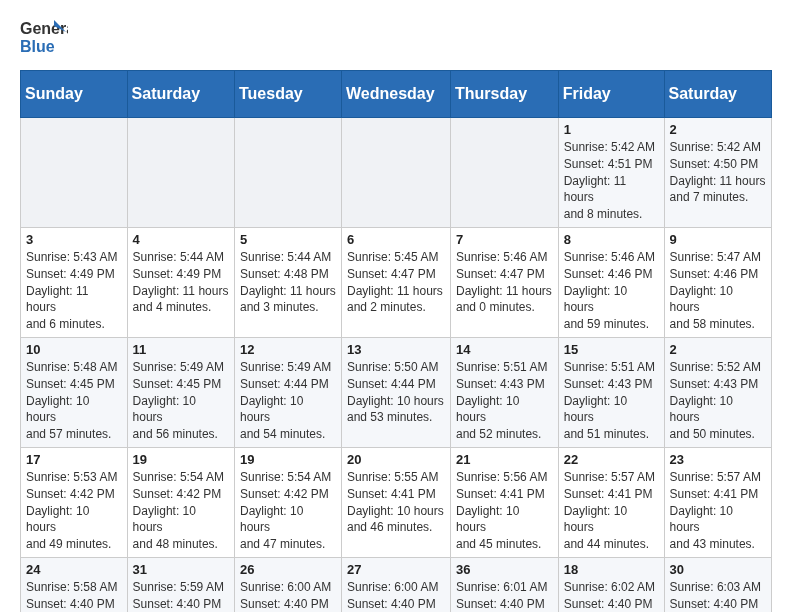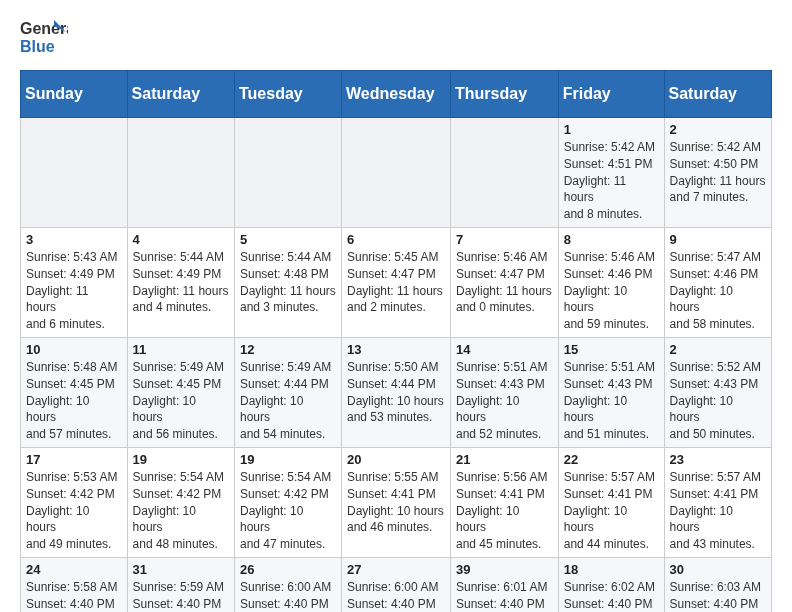--- a/index.html
+++ b/index.html
@@ -223,21 +223,21 @@
         </td>
         <td>
           <span class="day-number">26</span>
           <div class="day-info">Sunrise: 6:00 AM<br>Sunset: 4:40 PM<br>Daylight: 10 hours<br>and 40 minutes.</div>
         </td>
         <td>
           <span class="day-number">27</span>
           <div class="day-info">Sunrise: 6:00 AM<br>Sunset: 4:40 PM<br>Daylight: 10 hours<br>and 39 minutes.</div>
         </td>
         <td>
-          <span class="day-number">39</span>
+          <span class="day-number">36</span>
           <div class="day-info">Sunrise: 6:01 AM<br>Sunset: 4:40 PM<br>Daylight: 10 hours<br>and 38 minutes.</div>
         </td>
         <td>
           <span class="day-number">18</span>
           <div class="day-info">Sunrise: 6:02 AM<br>Sunset: 4:40 PM<br>Daylight: 10 hours<br>and 38 minutes.</div>
         </td>
         <td>
           <span class="day-number">30</span>
           <div class="day-info">Sunrise: 6:03 AM<br>Sunset: 4:40 PM<br>Daylight: 10 hours<br>and 37 minutes.</div>
         </td>

